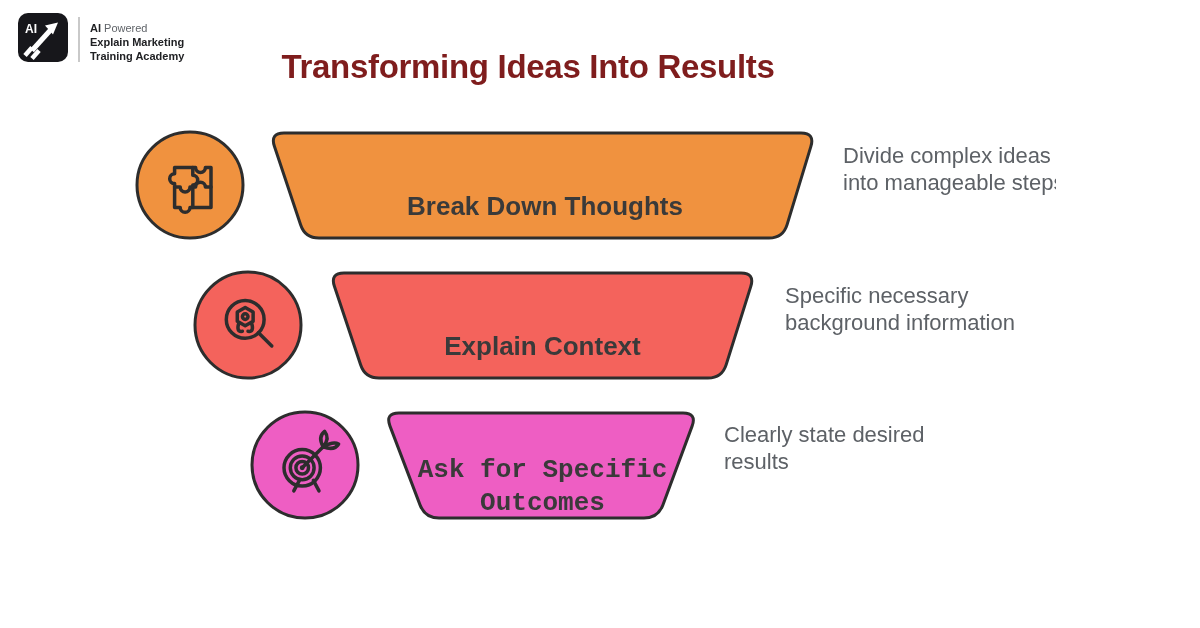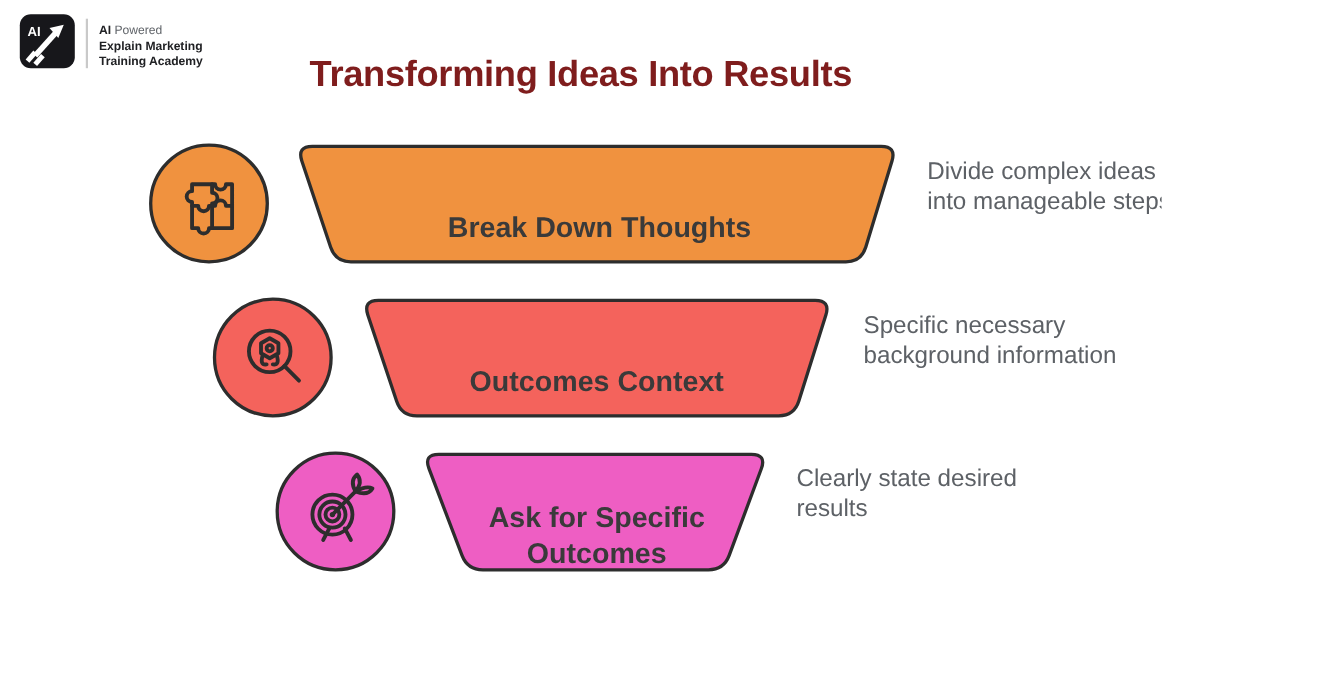--- a/index.html
+++ b/index.html
@@ -12,21 +12,21 @@
   .logo-text{position:absolute;left:90px;top:21px;font-size:11px;line-height:14px;color:#202124;font-weight:700;}
   .logo-text .rest{font-weight:400;color:#5f6368;margin-top:13px;}
   .page-title{position:absolute;left:0;top:24px;width:100%;text-align:center;
               font-size:33px;font-weight:700;color:#7f1d1d;letter-spacing:-0.3px;margin-top:24px;}
   
   .step-label{position:absolute;display:flex;align-items:center;justify-content:center;text-align:center;
               font-size:26px;font-weight:700;color:#3a3a3a;line-height:1.25;margin-top:21px;}
   .step-desc{position:absolute;font-size:22px;line-height:27px;color:#5d6166;}
   .lbl1{left:300px;top:133px;width:490px;height:105px;}
   .lbl2{left:360px;top:273px;width:365px;height:105px;}
-  .lbl3{left:410px;top:413px;width:265px;height:105px;}
+  .lbl3{left:410px;top:413px;width:265px;height:105px;font-family:Liberation Mono, monospace;}
   .dsc1{left:843px;top:142px;width:235px;}
   .dsc2{left:785px;top:282px;width:248px;}
   .dsc3{left:724px;top:421px;width:215px;}
   
   .ic{stroke:#2d2d2d;fill:none;stroke-width:5;stroke-linecap:round;stroke-linejoin:round;}
   .icf{fill:#2d2d2d;stroke:none;}
   .shape{stroke:#2d2d2d;stroke-width:3;}
   .logo-white{stroke:#fff;fill:none;}
 </style>
 </head>
@@ -87,19 +87,19 @@
     <div><span>AI</span><span class="rest"> Powered</span></div>
     <div>Explain Marketing</div>
     <div>Training Academy</div>
   </div>
 
   <div class="page-title">Transforming Ideas Into Results</div>
 
   <div class="step-label lbl1">Break Down Thoughts</div>
   <div class="step-desc dsc1">Divide complex ideas into manageable steps</div>
 
-  <div class="step-label lbl2">Outcomes Context</div>
+  <div class="step-label lbl2">Explain Context</div>
   <div class="step-desc dsc2">Specific necessary background information</div>
 
   <div class="step-label lbl3">Ask for Specific Outcomes</div>
   <div class="step-desc dsc3">Clearly state desired results</div>
 
 </div>
 
 </body></html>

